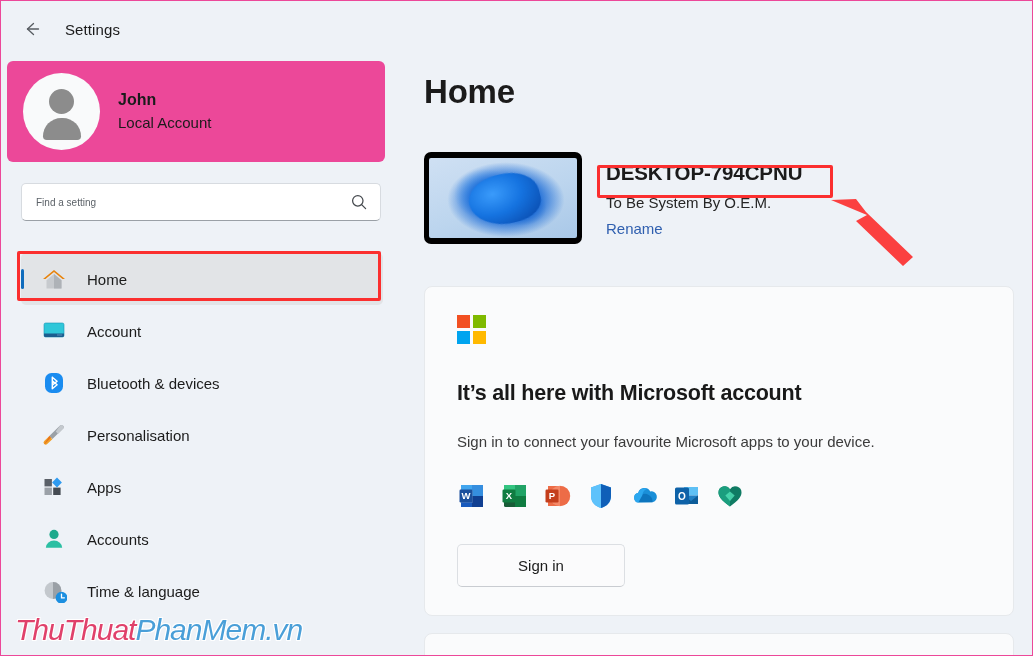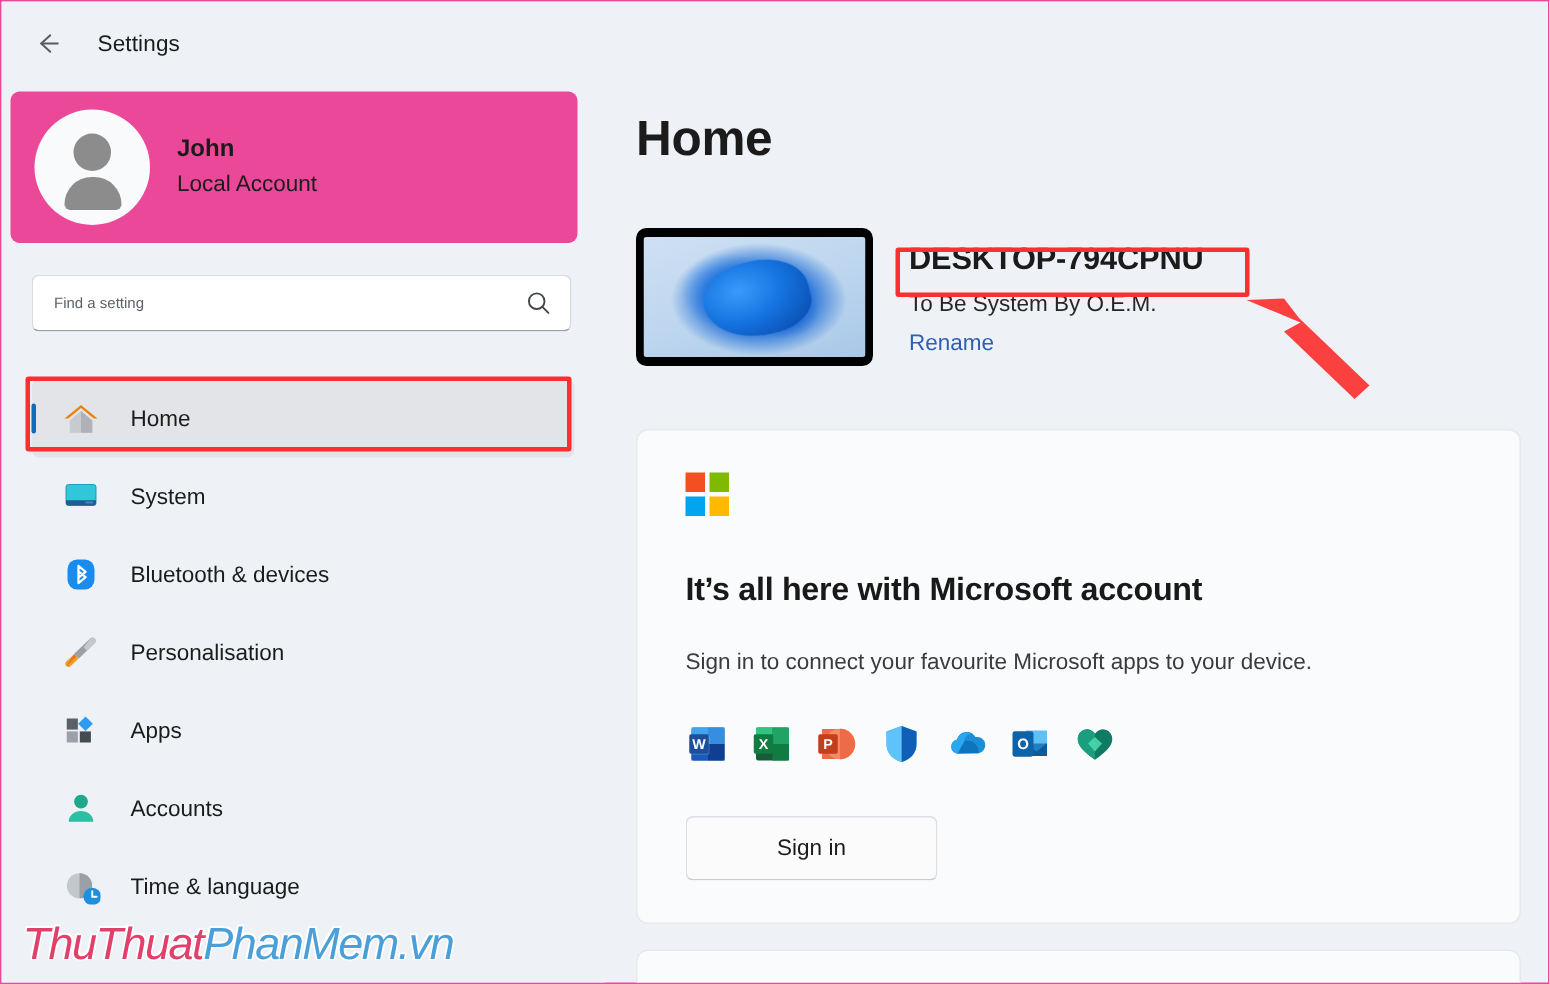--- a/index.html
+++ b/index.html
@@ -390,21 +390,21 @@
 
       <div class="navitem">
         <div class="navicon">
           <svg width="26" height="22" viewBox="0 0 26 22">
             <rect x="3" y="3" width="20" height="14" rx="1.6" fill="#2fc7d9"></rect>
             <rect x="3" y="3" width="20" height="14" rx="1.6" fill="none" stroke="#1694b5" stroke-width="0.6"></rect>
             <path d="M3 13.5 H23 V15.4 A1.6 1.6 0 0 1 21.4 17 H4.6 A1.6 1.6 0 0 1 3 15.4 Z" fill="#1b5e8f"></path>
             <rect x="16" y="14.4" width="5.2" height="1.2" fill="#4e88b5"></rect>
           </svg>
         </div>
-        <div class="navlabel">System</div>
+        <div class="navlabel">Account</div>
       </div>
 
       <div class="navitem">
         <div class="navicon">
           <svg width="26" height="26" viewBox="0 0 26 26">
             <rect x="4" y="3" width="18" height="20" rx="6.5" fill="#1a8cf0"></rect>
             <path d="M11.3 7.3 L16.1 11.2 L11.3 15.1 M11.3 10.9 L16.1 14.8 L11.3 18.7 M11.3 7.3 V18.7" fill="none" stroke="#ffffff" stroke-width="1.45" stroke-linecap="round" stroke-linejoin="round"></path>
           </svg>
         </div>
         <div class="navlabel">Bluetooth &amp; devices</div>

